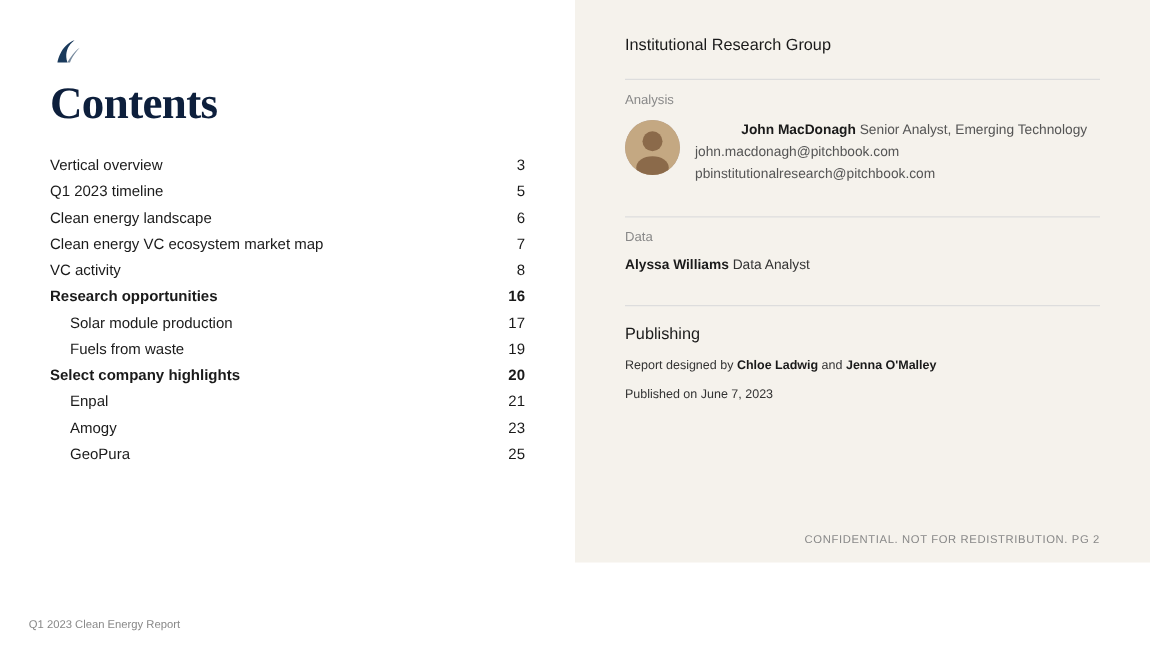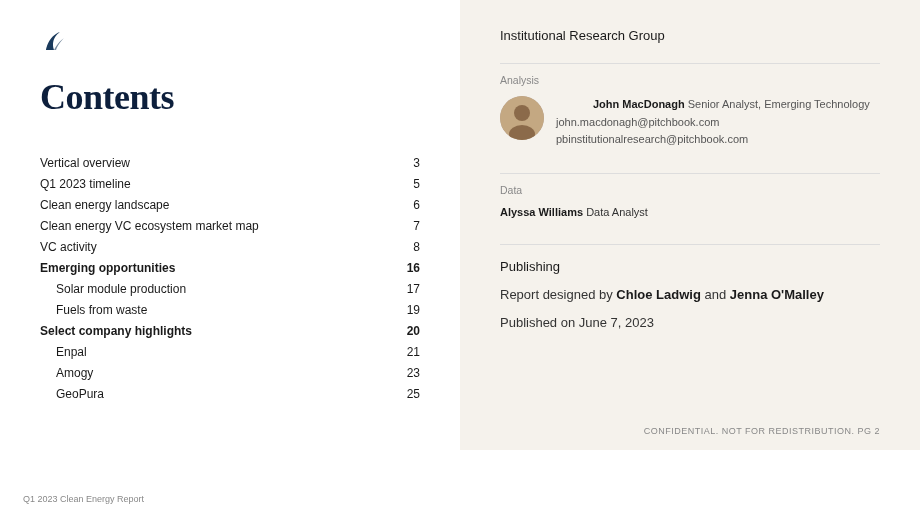--- a/index.html
+++ b/index.html
@@ -13,21 +13,20 @@
     }
 
     .left-panel {
       width: 460px;
       height: 518px;
       background: #ffffff;
       padding: 28px 40px 20px 40px;
       position: relative;
       display: flex;
       flex-direction: column;
-      gap: 16px;
     }
 
     .right-panel {
       width: 460px;
       height: 450px;
       background: #f5f2ec;
       padding: 28px 40px 20px 40px;
       position: relative;
       display: flex;
       flex-direction: column;
@@ -168,21 +167,21 @@
       font-weight: 700;
       color: #1a1a1a;
     }
 
     .publishing-section {
       margin-top: 4px;
     }
 
     .publishing-text {
       font-family: Arial, sans-serif;
-      font-size: 13px;
+      font-size: 10px;
       color: #333;
       line-height: 1.7;
       margin-top: 6px;
     }
 
     .publishing-text strong {
       font-weight: 700;
       color: #1a1a1a;
     }
 
@@ -229,21 +228,21 @@
         </tr>
         <tr>
           <td class="toc-label">Clean energy VC ecosystem market map</td>
           <td class="toc-num">7</td>
         </tr>
         <tr>
           <td class="toc-label">VC activity</td>
           <td class="toc-num">8</td>
         </tr>
         <tr>
-          <td class="toc-label bold">Emerging opportunities</td>
+          <td class="toc-label bold">Research opportunities</td>
           <td class="toc-num bold">16</td>
         </tr>
         <tr>
           <td class="toc-label indented">Solar module production</td>
           <td class="toc-num">17</td>
         </tr>
         <tr>
           <td class="toc-label indented">Fuels from waste</td>
           <td class="toc-num">19</td>
         </tr>

